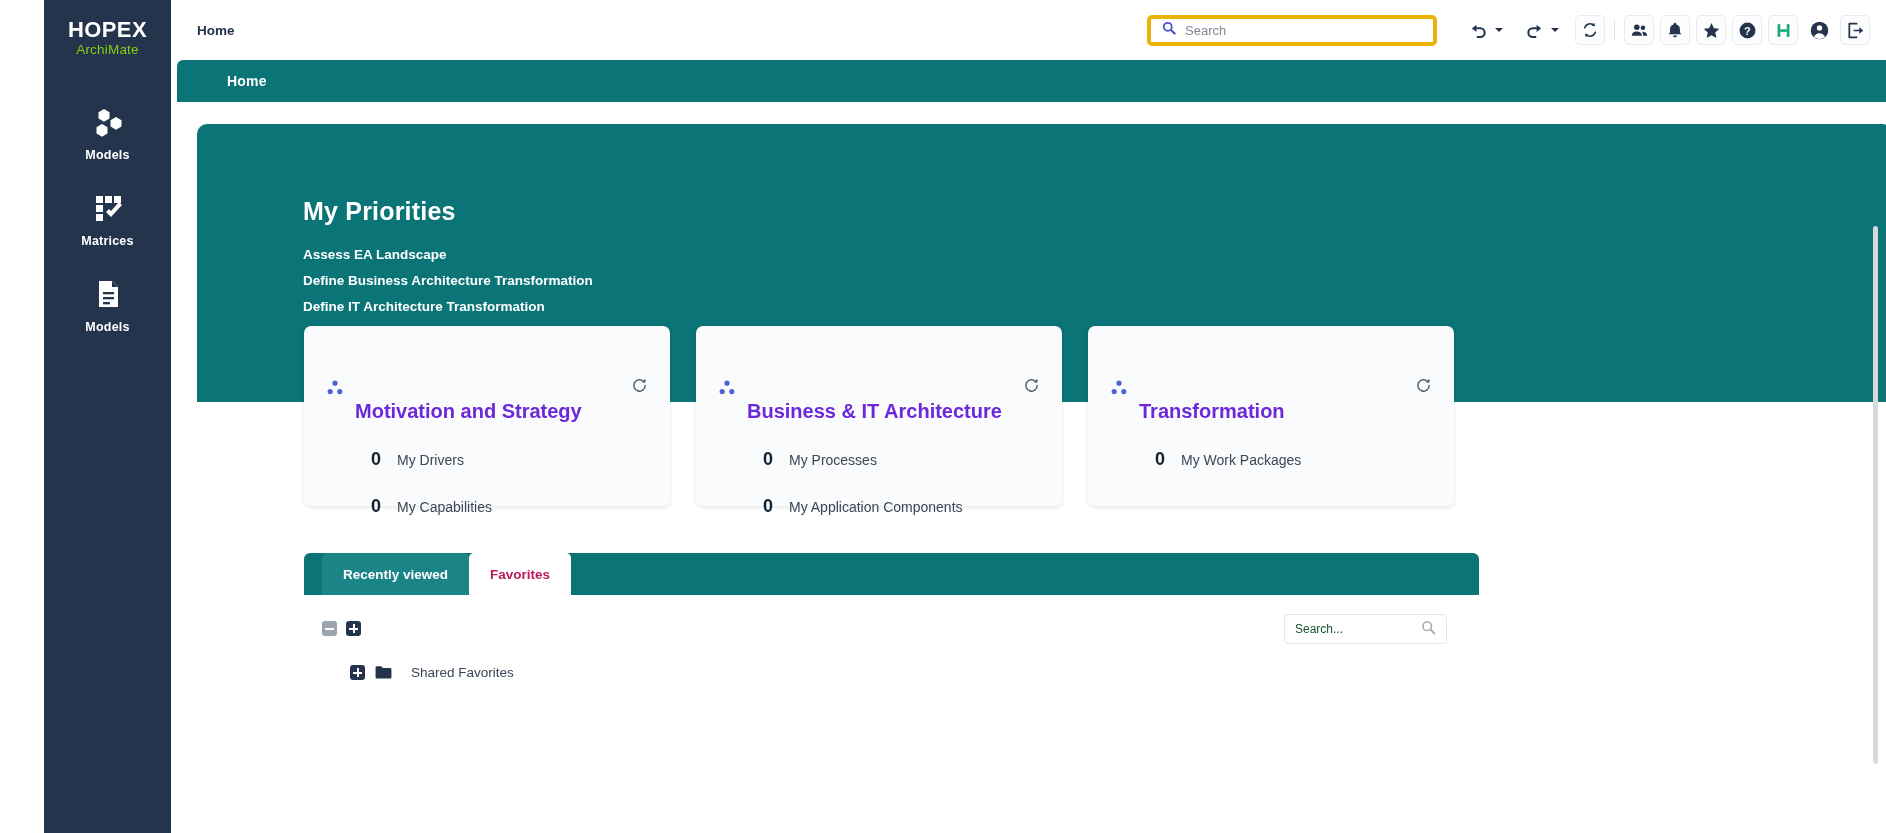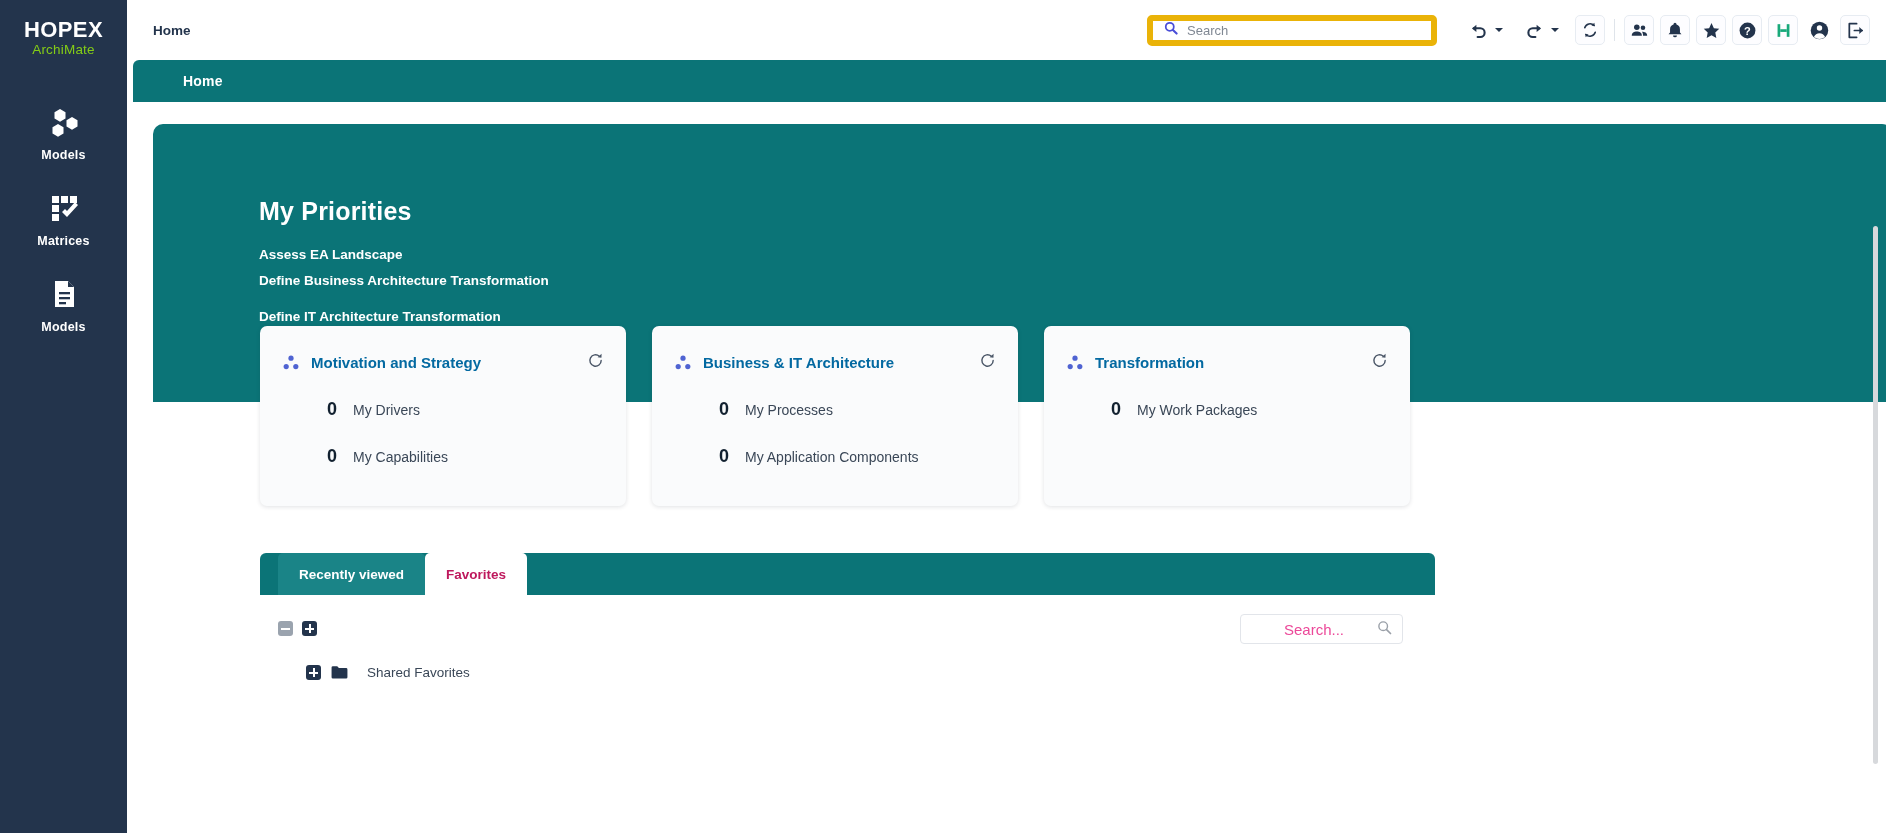--- a/index.html
+++ b/index.html
@@ -2,21 +2,21 @@
 <html><head>
 <meta charset="utf-8">
 <style>
   * { box-sizing: border-box; margin: 0; padding: 0; }
   html, body {
     width: 1886px; height: 833px;
     overflow: hidden;
     font-family: "Liberation Sans", sans-serif;
     background: #ffffff;
   }
-  #app { position: relative; width: 1886px; height: 833px; display: flex; }
+  #app { position: relative; width: 1886px; height: 833px; display: flex; padding-left: 44px; }
 
   
   .rail {
     width: 127px; height: 833px;
     background: #23344C;
     flex: 0 0 127px;
     display: flex; flex-direction: column; align-items: center;
     padding-top: 18px;
   }
   .brand { text-align: center; margin-bottom: 46px; user-select: none; }
@@ -47,21 +47,21 @@
     height: 60px; width: 100%;
     display: flex; align-items: center;
     background: #ffffff;
     padding: 0 16px 0 26px;
   }
   .crumb { font-size: 13.5px; font-weight: bold; color: #23344C; }
   .topbar-spacer { flex: 1 1 auto; }
 
   .searchbox {
     width: 290px; height: 31px;
-    border: 6px solid #eab308; border-radius: 5px;
+    border: 4px solid #eab308; border-radius: 5px;
     background: #fff;
     display: flex; align-items: center; gap: 9px;
     padding: 0 11px;
     margin-right: 26px;
   }
   .searchbox .ph { font-size: 13px; color: #808893; }
 
   .tool-group { display: flex; align-items: center; }
   .tool-btn {
     width: 30px; height: 30px; border-radius: 5px;
@@ -98,21 +98,21 @@
     background: #0B7477;
     border-top-left-radius: 10px; border-top-right-radius: 10px;
   }
   .hero-title {
     position: absolute; left: 106px; top: 73px;
     color: #ffffff; font-size: 25px; font-weight: bold; letter-spacing: .2px;
   }
   .prio { position: absolute; left: 106px; color: #ffffff; font-size: 13.5px; font-weight: bold; cursor: pointer; }
   .prio.p1 { top: 123px; }
   .prio.p2 { top: 149px; }
-  .prio.p3 { top: 185px; }
+  .prio.p3 { top: 175px; }
 
   .help-card {
     position: absolute; left: 903px; top: 78px;
     width: 378px; height: 118px;
     background: #E2EFFA; border-radius: 7px;
     padding: 20px 24px;
   }
   .help-title { color: #1F2B3A; font-size: 20.5px; font-weight: bold; }
   .help-link {
     display: block; color: #2C7A52; font-size: 13.5px; font-weight: bold;
@@ -127,21 +127,21 @@
     background: #FAFBFC;
     border-radius: 7px;
     box-shadow: 0 1px 4px rgba(20,30,50,.13);
     padding: 26px 22px 0 22px;
   }
   .kpi-card.c1 { left: 133px; }
   .kpi-card.c2 { left: 525px; }
   .kpi-card.c3 { left: 917px; }
   .kpi-head { display: flex; align-items: center; }
   .kpi-dots { width: 18px; height: 18px; margin-right: 11px; flex: 0 0 18px; }
-  .kpi-title { font-size: 15px; font-weight: bold; color: #0369a1; flex: 1 1 auto; }
+  .kpi-title { font-size: 20px; font-weight: bold; color: #6d28d9; flex: 1 1 auto; margin-top: 48px; }
   .kpi-refresh { cursor: pointer; }
   .kpi-stat { display: flex; align-items: center; margin-top: 26px; padding-left: 45px; }
   .kpi-stat:first-of-type { margin-top: 30px; }
   .kpi-num { font-size: 18px; font-weight: bold; color: #11202F; width: 26px; }
   .kpi-lbl { font-size: 14px; color: #3A4757; }
 
   
   .panel { position: absolute; left: 133px; top: 451px; width: 1175px; }
   .tabstrip {
     height: 42px; background: #0B7477;
@@ -167,21 +167,21 @@
   .sq.plus  { background: #23344C; }
   .sq-h { width: 9px; height: 2px; background: #fff; }
   .sq-v { width: 2px; height: 9px; background: #fff; position: absolute; }
 
   .panel-search {
     position: absolute; right: 32px; top: 19px;
     width: 163px; height: 30px;
     border: 1px solid #e2e5ea; border-radius: 4px; background:#fff;
     display: flex; align-items: center; padding: 0 10px;
   }
-  .panel-search .ph { flex: 1 1 auto; font-size: 15px; color: #ec4899; margin-left: 33px; }
+  .panel-search .ph { flex: 1 1 auto; font-size: 12px; color: #14532d; }
 
   .tree-row { position: absolute; left: 46px; top: 70px; display: flex; align-items: flex-start; gap: 10px; }
   .tree-label { font-size: 13.5px; color: #3A4757; margin-left: 9px; }
 
   
   .vscroll {
     position: absolute; right: 8px; top: 124px; width: 5px; height: 538px;
     background: #d7d9dc; border-radius: 3px;
   }
 </style>

